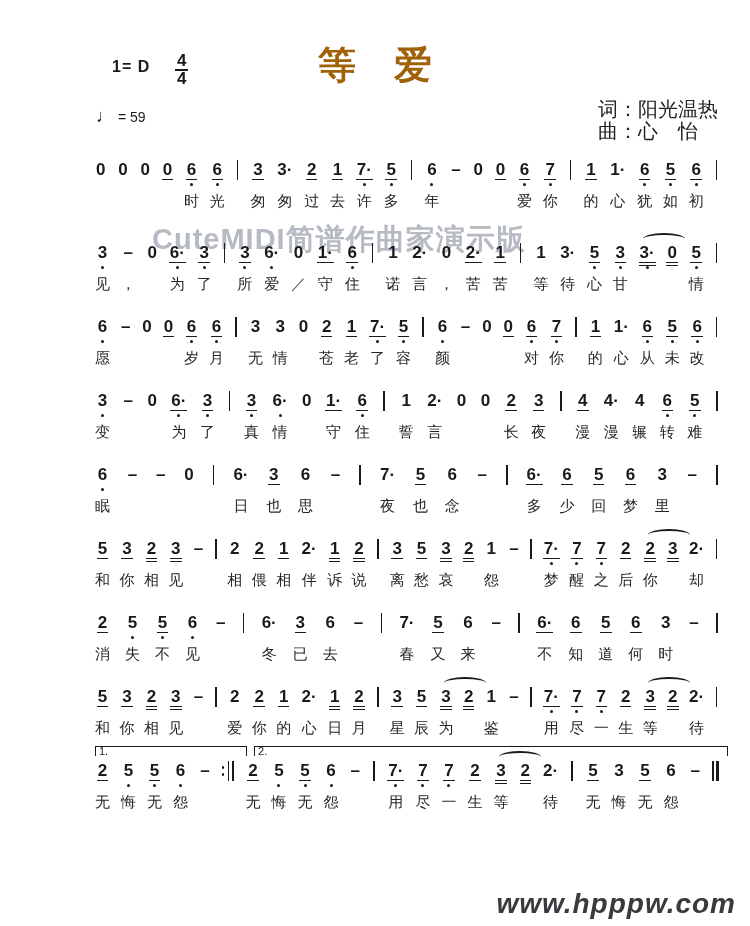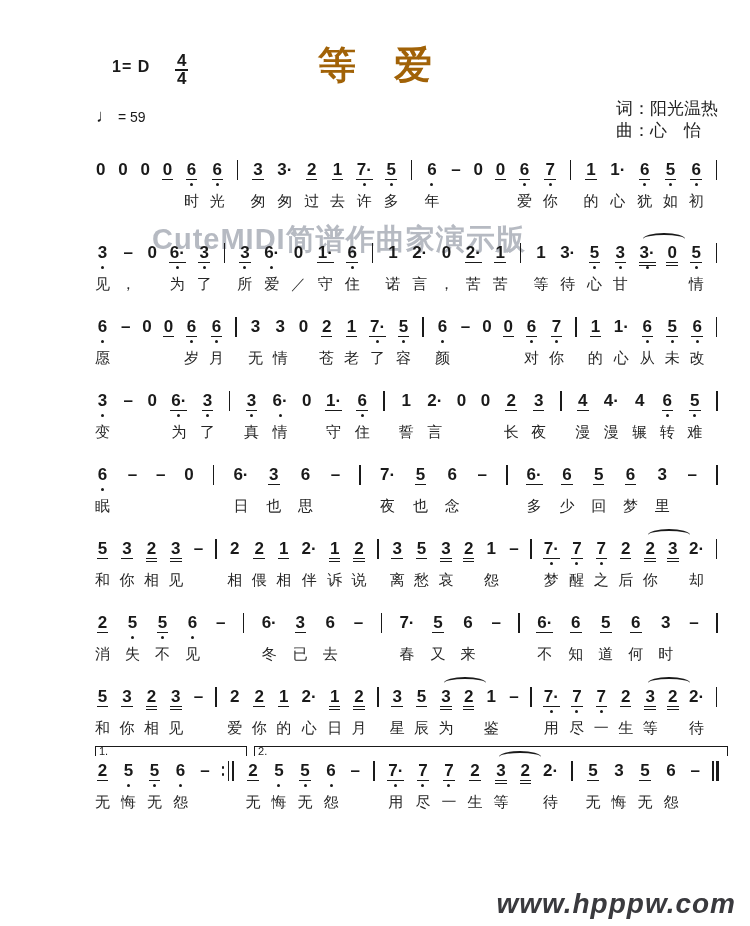--- a/index.html
+++ b/index.html
@@ -7,21 +7,21 @@
        font-family:"Liberation Sans",sans-serif;color:#1a1a1a;}
   
   .keyblock{position:absolute;left:112px;top:58px;display:flex;align-items:flex-start;gap:25px;}
   .keysig{font-weight:bold;font-size:16px;letter-spacing:1px;}
   .ts{display:inline-flex;flex-direction:column;align-items:center;font-weight:bold;font-size:17px;line-height:14px;margin-top:-4px;}
   .ts .bar{width:13px;border-top:2px solid #1a1a1a;margin:1px 0;}
   .tempo{position:absolute;left:96px;top:95px;font-size:14px;font-weight:normal;margin-top:11px;}
   .tempo .q{font-size:18px;}
   .title{position:absolute;left:0;top:40px;width:750px;text-align:center;
          font-family:"DejaVu Serif","Liberation Serif",serif;font-size:38px;font-weight:bold;color:#a16207;}
-  .credits{position:absolute;right:32px;top:98px;text-align:left;font-size:17px;line-height:22px;color:#222;}
+  .credits{position:absolute;right:32px;top:98px;text-align:left;font-size:20px;line-height:22px;color:#222;}
   
   .watermark{position:absolute;left:152px;top:220px;font-size:29px;font-weight:bold;color:#b6bac2;
              letter-spacing:1px;z-index:0;white-space:nowrap;text-align:center;}
   
   .score{position:absolute;left:95px;top:160px;width:624px;z-index:1;}
   .system{position:relative;height:52px;margin-bottom:22px;}
   .system:first-child{margin-bottom:31px;}
   .row{display:flex;justify-content:space-between;align-items:flex-start;width:100%;}
   .cell{display:inline-flex;flex-direction:column;align-items:center;flex:0 0 auto;}
   .nwrap{position:relative;height:27px;display:flex;flex-direction:column;align-items:center;}

